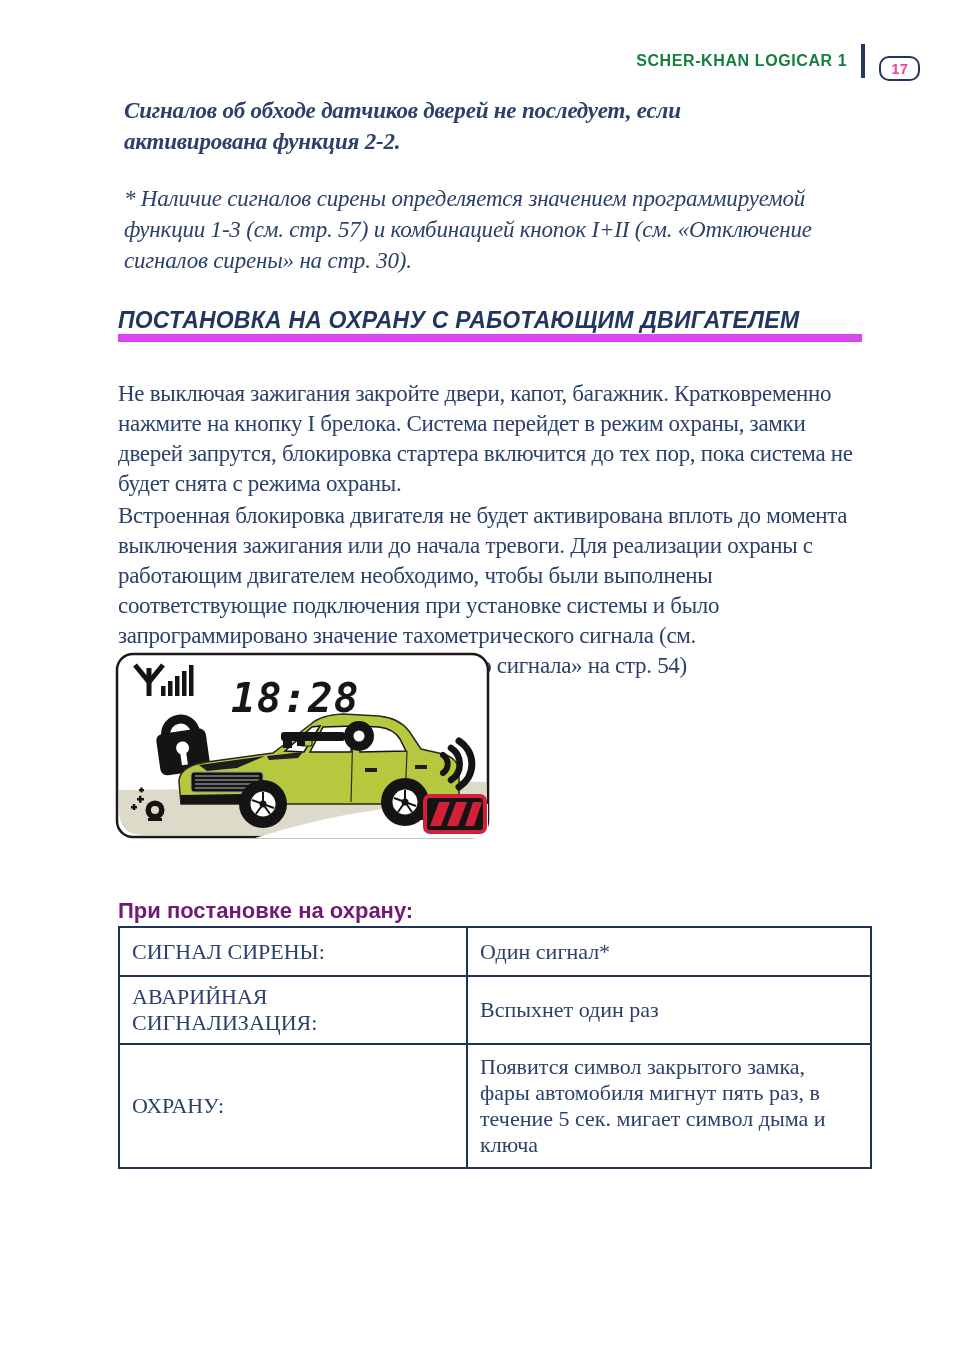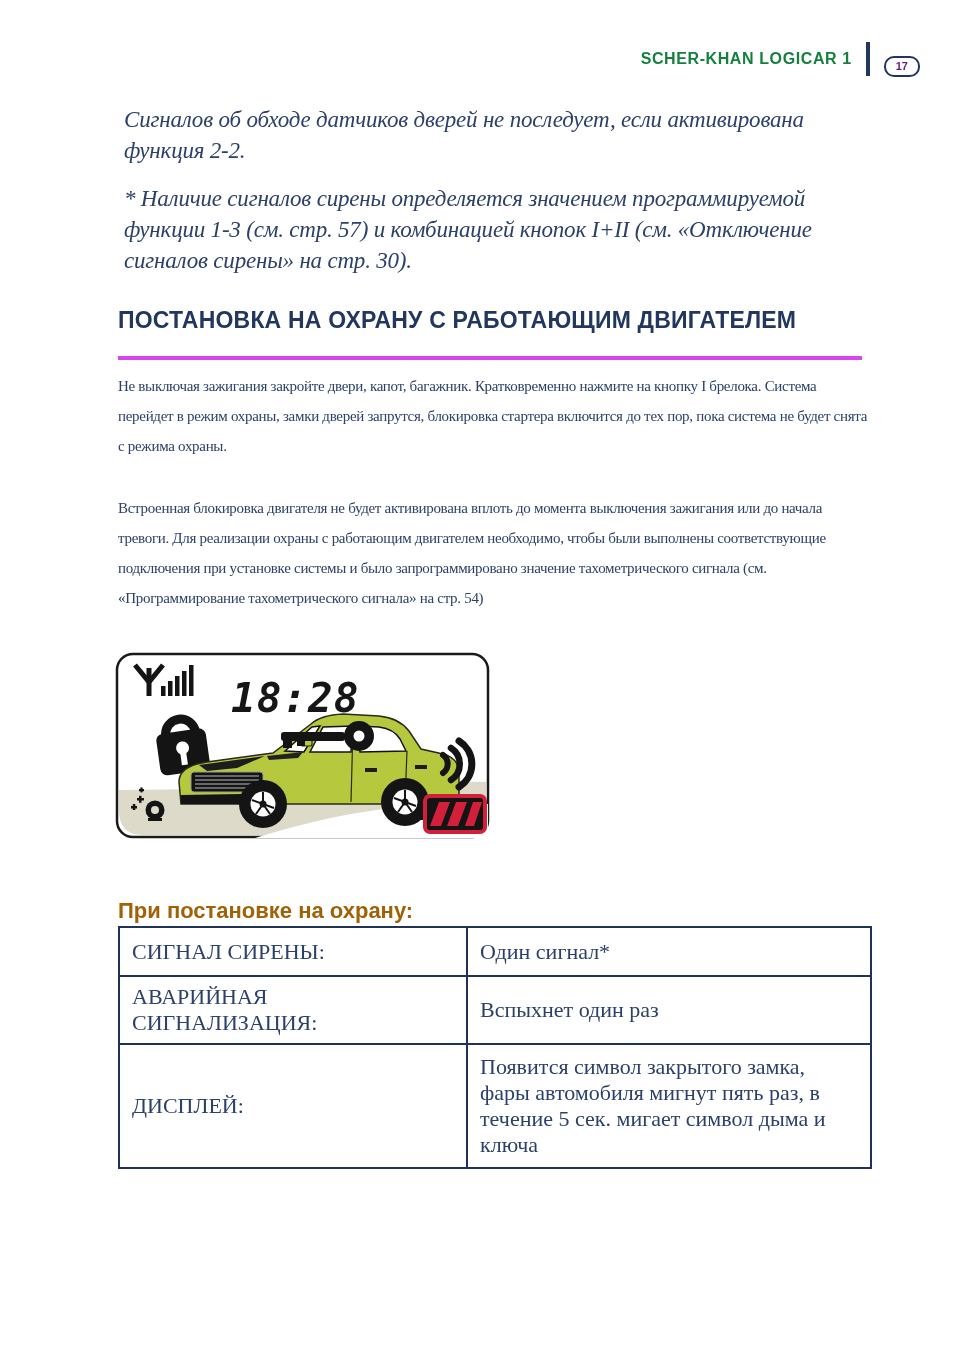--- a/index.html
+++ b/index.html
@@ -5,40 +5,40 @@
   html,body{margin:0;padding:0;}
   body{
     width:954px;height:1347px;background:#ffffff;position:relative;
     font-family:"Liberation Serif", serif;color:#2c4169;overflow:hidden;
   }
   .abs{position:absolute;}
   
   .hdr{top:40px;left:0;width:920px;display:flex;justify-content:flex-end;align-items:center;gap:14px;}
   .brand{font-family:"Liberation Sans",sans-serif;font-weight:bold;font-size:16px;letter-spacing:.6px;color:#15803d;}
   .vbar{width:4px;height:34px;background:#21375f;}
-  .badge{font-family:"Liberation Sans",sans-serif;font-weight:bold;font-size:11px;color:#701a75;
+  .badge{font-family:"Liberation Sans",sans-serif;font-weight:bold;font-size:15px;color:#ec4899;
     border:2.5px solid #21375f;border-radius:10px;padding:3px 10px;line-height:1;margin-top:16px;}
   
   .note{font-style:italic;font-size:23px;line-height:31px;letter-spacing:-.2px;}
-  .note1{top:81px;left:124px;width:690px;}
+  .note1{top:72px;left:124px;width:690px;font-weight:bold;}
   .note2{top:160px;left:124px;width:706px;}
   
   .heading{top:288px;left:118px;width:744px;font-family:"Liberation Sans",sans-serif;
     font-weight:bold;font-size:23px;color:#21375f;letter-spacing:.2px;}
-  .heading .l1{display:block;border-bottom:4px solid #d946ef;padding-bottom:22px;}
+  .heading .l1{display:block;border-bottom:8px solid #d946ef;padding-bottom:0;font-style:italic;}
   .heading .l2{display:block;margin-top:5px;}
   
-  .para{font-size:15px;line-height:30px;letter-spacing:-.3px;}
+  .para{font-size:23px;line-height:30px;letter-spacing:-.3px;}
   .para1{top:356px;left:118px;width:750px;}
   .para2{top:478px;left:118px;width:736px;}
   
   .lcd{top:652px;left:115px;width:421px;height:187px;}
   
   .tlabel{top:876px;left:118px;font-family:"Liberation Sans",sans-serif;font-weight:bold;
-    font-size:22px;color:#a16207;}
+    font-size:22px;color:#701a75;}
   
   .tbl{top:926px;left:118px;width:754px;border-collapse:collapse;padding-left:36px;}
   .tbl td{border:2px solid #1e3356;vertical-align:middle;padding:7px 12px;font-size:22px;line-height:26px;}
   .tbl td.lab{width:322px;}
   .tbl tr.r1 td,.tbl tr.r2 td,.tbl tr.r5 td{height:33px;}
   .tbl tr.r4 td{padding-top:9px;padding-bottom:9px;}
 </style>
 </head>
 <body>
 
@@ -177,17 +177,17 @@
   <tbody>
     <tr class="r1">
       <td class="lab">СИГНАЛ СИРЕНЫ:</td>
       <td class="val">Один сигнал*</td>
     </tr>
     <tr class="r2">
       <td class="lab">АВАРИЙНАЯ СИГНАЛИЗАЦИЯ:</td>
       <td class="val">Вспыхнет один раз</td>
     </tr>
     <tr class="r4">
-      <td class="lab">ДИСПЛЕЙ:</td>
+      <td class="lab">ОХРАНУ:</td>
       <td class="val">Появится символ закрытого замка, фары автомобиля мигнут пять раз, в течение 5 сек. мигает символ дыма и ключа</td>
     </tr>
   </tbody>
 </table>
 
 </body></html>

